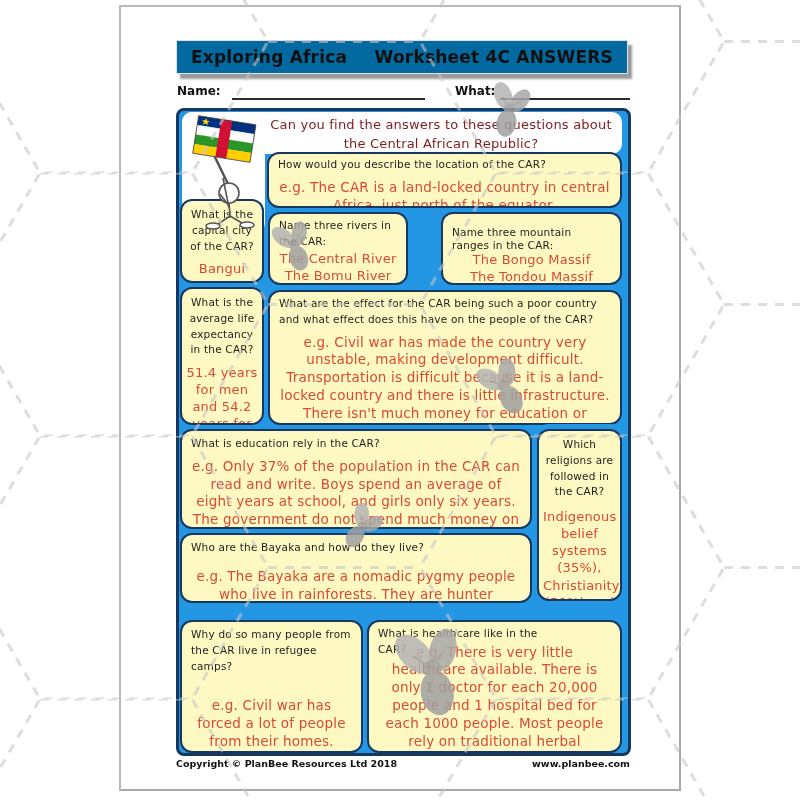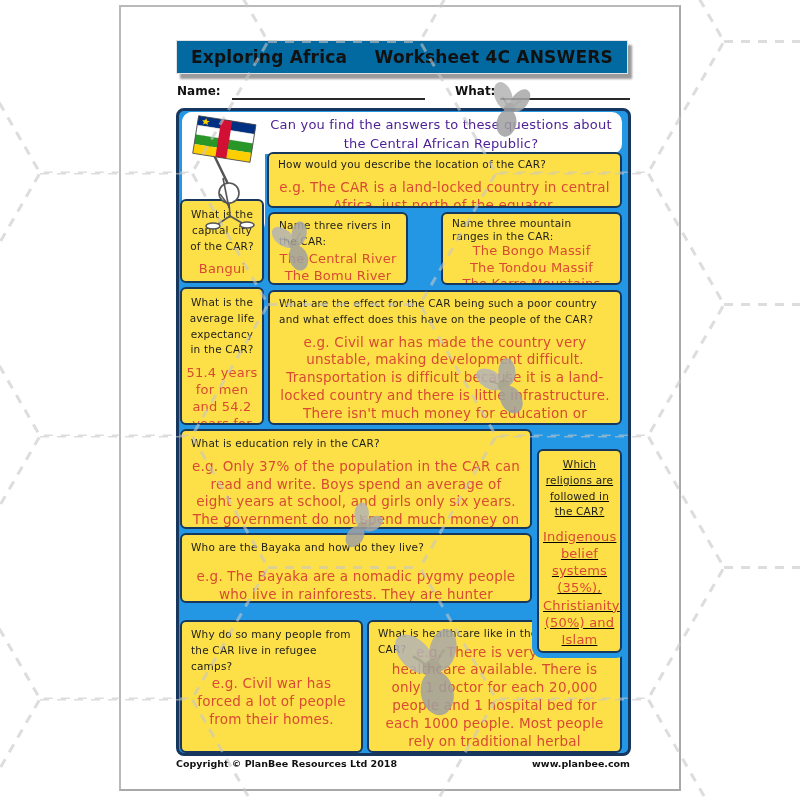--- a/index.html
+++ b/index.html
@@ -34,31 +34,31 @@
   
   .panel {
     left:176px; top:108px; width:455px; height:648px;
     background:#2397e4; border:3px solid #17375f; border-radius:8px;
     z-index:2;
   }
 
   .whitezone { background:#ffffff; border-radius:10px; z-index:3; }
 
   .qbox {
-    background:#fde047; border:2.5px solid #17375f; border-radius:6px;
+    background:#fef9c3; border:2.5px solid #17375f; border-radius:12px;
     padding:5px 9px; z-index:4; overflow:hidden;
   }
   .q { font-size:10.5px; color:#1d1d1d; line-height:1.5; letter-spacing:0.2px; }
   .qc { text-align:center; }
   .a { font-size:13.5px; color:#d94a33; text-align:center; line-height:1.32; margin-top:6px; letter-spacing:0.2px; }
   .a.small { font-size:13px; }
 
   .panel-title {
     left:262px; top:116px; width:358px; z-index:4;
-    text-align:center; font-size:13px; color:#4c1d95; line-height:1.45;
+    text-align:center; font-size:13px; color:#7f1d1d; line-height:1.45;
     letter-spacing:0.2px;
   }
 
   .footer { z-index:3; font-weight:bold; font-size:9.5px; color:#111; }
 
   .bee { position:absolute; z-index:6; opacity:0.85; pointer-events:none; }
 
   .hexes {
     position:absolute; left:0; top:0; z-index:7; pointer-events:none;
   }
@@ -122,21 +122,21 @@
 
 <div class="abs qbox" style="left:268px; top:212px; width:140px; height:73px; padding-top:4px;">
   <div class="q">Name three rivers in the CAR:</div>
   <div class="a small" style="margin-top:0;">
     <div>The Central River</div>
     <div>The Bomu River</div>
     <div>The Ubangi River</div>
   </div>
 </div>
 
-<div class="abs qbox" style="left:441px; top:212px; width:181px; height:73px; padding-top:3px;">
+<div class="abs qbox" style="left:441px; top:212px; width:181px; height:73px; padding-top:12px;">
   <div class="q" style="line-height:1.25;">Name three mountain ranges in the CAR:</div>
   <div class="a small" style="margin-top:0; line-height:1.25;">
     <div>The Bongo Massif</div>
     <div>The Tondou Massif</div>
     <div>The Karre Mountains</div>
   </div>
 </div>
 
 <div class="abs qbox" style="left:180px; top:287px; width:84px; height:138px; padding:6px 4px;">
   <div class="q qc">What is the average life expectancy in the CAR?</div>
@@ -151,33 +151,33 @@
 <div class="abs qbox" style="left:180px; top:429px; width:352px; height:100px; padding-top:5px;">
   <div class="q">What is education rely in the CAR?</div>
   <div class="a">e.g. Only 37% of the population in the CAR can read and write. Boys spend an average of eight years at school, and girls only six years. The government do not spend much money on education.</div>
 </div>
 
 <div class="abs qbox" style="left:367px; top:620px; width:255px; height:133px; padding-top:4px; z-index:4;">
   <div class="q" style="width:175px;">What is healthcare like in the CAR?</div>
   <div class="a" style="margin-top:-14px;">e.g. There is very little healthcare available. There is only 1 doctor for each 20,000 people and 1 hospital bed for each 1000 people. Most people rely on traditional herbal remedies.</div>
 </div>
 
-<div class="abs qbox" style="left:537px; top:449px; width:85px; height:204px; padding:6px 4px; z-index:5; box-shadow:0 0 0 5px #2397e4;text-decoration:underline;">
+<div class="abs qbox" style="left:537px; top:429px; width:85px; height:172px; padding:6px 4px; z-index:5; box-shadow:0 0 0 5px #2397e4;">
   <div class="q qc">Which religions are followed in the CAR?</div>
   <div class="a small" style="margin-top:8px;">Indigenous belief systems (35%), Christianity (50%) and Islam (15%)</div>
 </div>
 
 <div class="abs qbox" style="left:180px; top:533px; width:352px; height:70px; padding-top:5px;">
   <div class="q">Who are the Bayaka and how do they live?</div>
   <div class="a" style="margin-top:12px;">e.g. The Bayaka are a nomadic pygmy people who live in rainforests. They are hunter gatherers.</div>
 </div>
 
 <div class="abs qbox" style="left:180px; top:620px; width:183px; height:133px; padding-top:5px;">
   <div class="q">Why do so many people from the CAR live in refugee camps?</div>
-  <div class="a" style="margin-top:1px;">e.g. Civil war has forced a lot of people from their homes.</div>
+  <div class="a" style="margin-top:23px;">e.g. Civil war has forced a lot of people from their homes.</div>
 </div>
 
 <span class="abs footer" style="left:176px; top:758px;">Copyright © PlanBee Resources Ltd 2018</span>
 <span class="abs footer" style="right:170px; top:758px;">www.planbee.com</span>
 
 <svg width="0" height="0" style="position:absolute;">
   <defs>
     <g id="bee-shape">
       <ellipse cx="36" cy="28" rx="14" ry="23" fill="#b4b4b4" transform="rotate(-32 36 28)"></ellipse>
       <ellipse cx="64" cy="30" rx="13" ry="21" fill="#a8a8a8" transform="rotate(26 64 30)"></ellipse>

